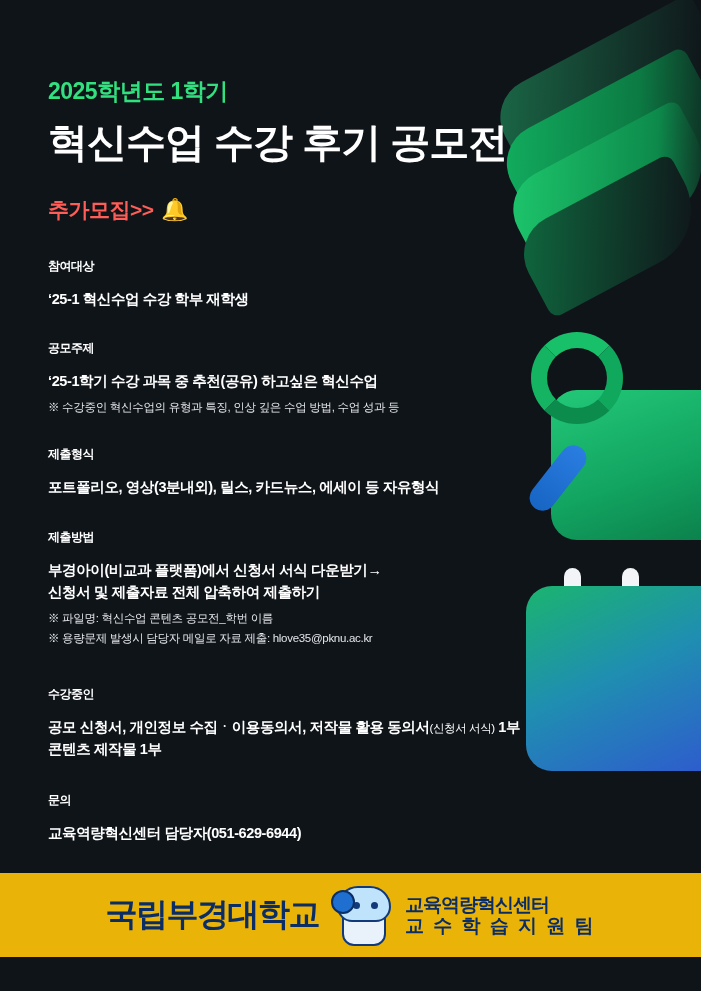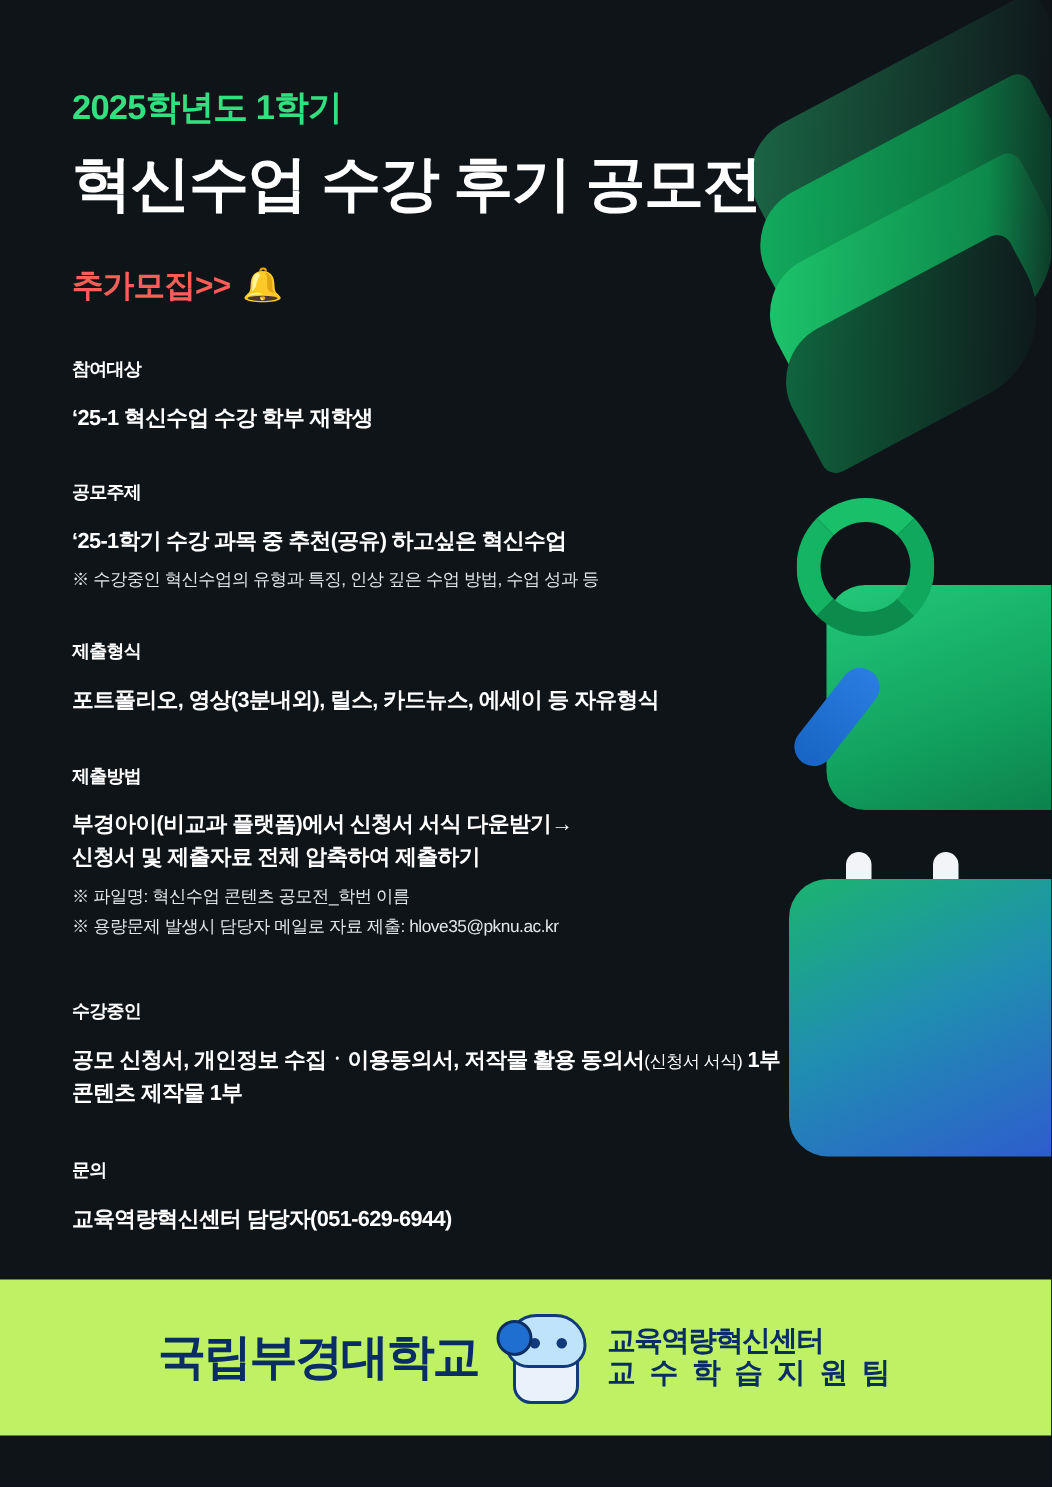--- a/index.html
+++ b/index.html
@@ -86,20 +86,21 @@
     background: #f2f4f7;
   }
   .deco-prong.p1 { right: 120px; }
   .deco-prong.p2 { right: 62px; }
 
   
   .content {
     position: relative;
     z-index: 3;
     padding: 56px 0 0 48px;
+    margin-top: 20px;
   }
   .year-line {
     color: #32e07f;
     font-size: 23px;
     font-weight: bold;
     letter-spacing: -0.5px;
   }
   .main-title {
     color: #ffffff;
     font-size: 40px;
@@ -154,22 +155,22 @@
   .sec-format { margin-top: 30px; }
   .sec-method { margin-top: 30px; }
   .sec-docs   { margin-top: 38px; }
   .sec-contact{ margin-top: 32px; }
 
   
   .footer-band {
     position: absolute;
     left: 0; bottom: 34px;
     width: 701px;
-    height: 104px;
-    background: #bef264;
+    height: 84px;
+    background: #eab308;
     z-index: 5;
     display: flex;
     align-items: center;
     justify-content: center;
     gap: 14px;
   }
   .univ-name {
     color: #0b2d66;
     font-size: 32px;
     font-weight: bold;

